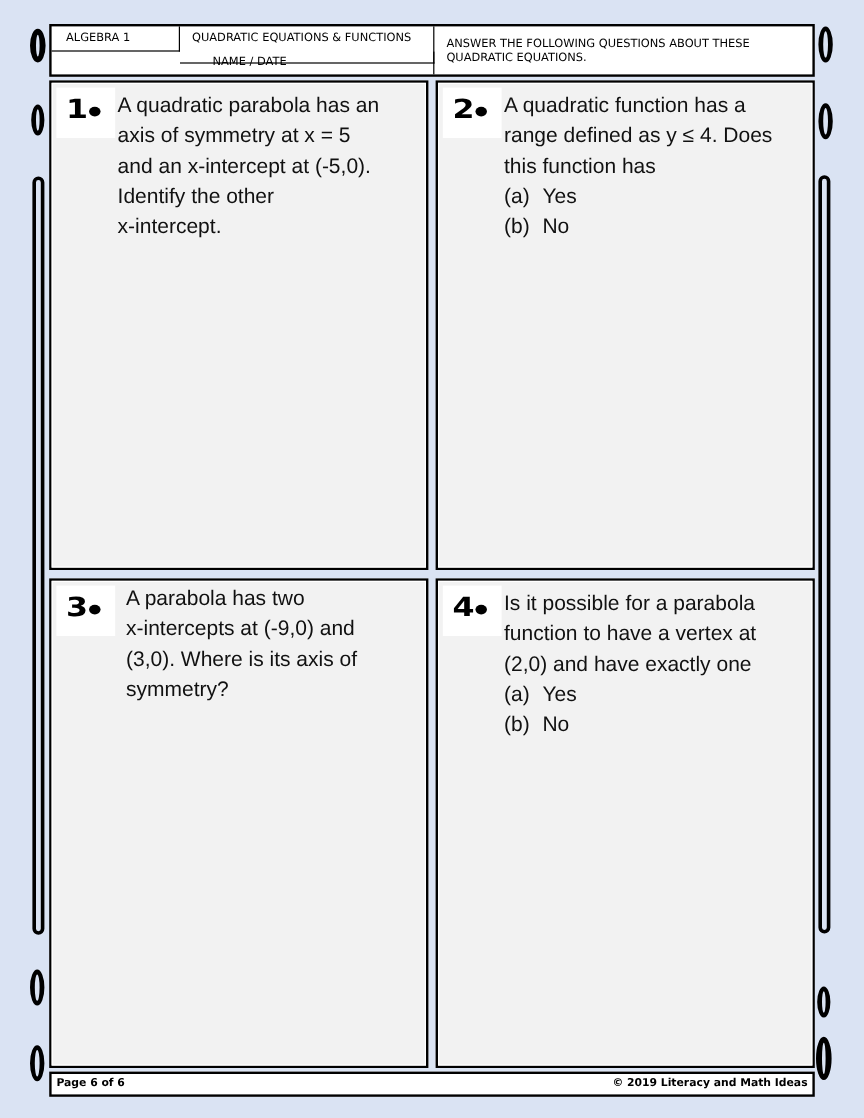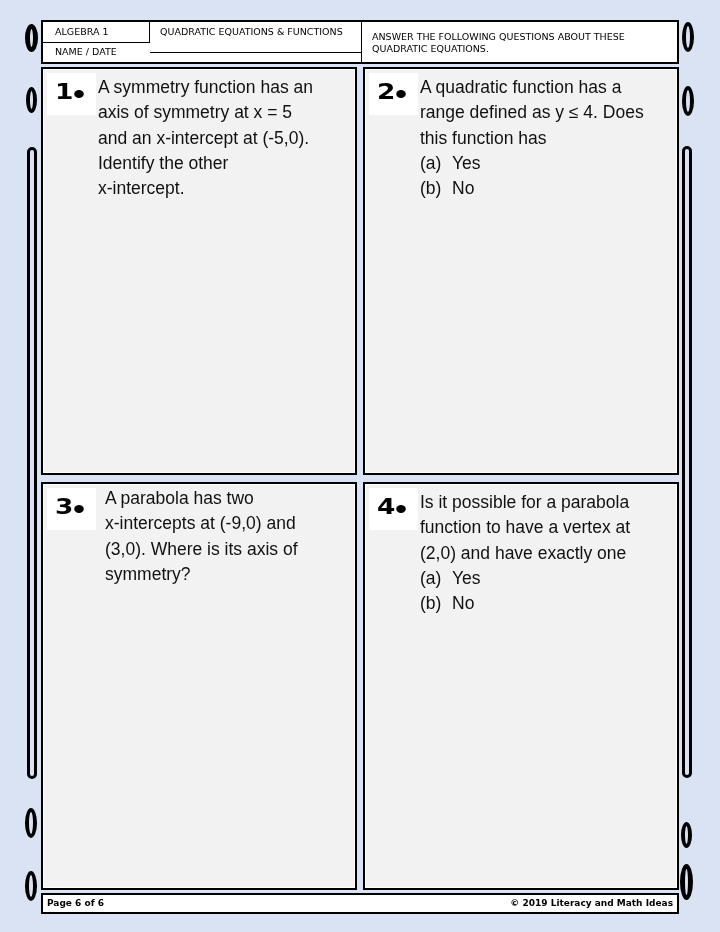--- a/index.html
+++ b/index.html
@@ -4,21 +4,21 @@
 <style>
   * { box-sizing: border-box; margin: 0; padding: 0; }
   html, body { width: 720px; height: 932px; overflow: hidden; }
   body { background: #dae3f3; position: relative; font-family: "DejaVu Sans", "Liberation Sans", sans-serif; color: #000; }
 
   
   .header { position: absolute; left: 41px; top: 20px; width: 638px; height: 44px; background: #fff; border: 2px solid #000; padding-left: 12px; }
   .hcell { position: absolute; font-size: 9.5px; padding-left: 12px; line-height: 20px; white-space: nowrap; }
   .h-course { left: 0; top: 0; width: 107px; height: 21px; border-right: 1.5px solid #000; border-bottom: 1.5px solid #000; }
   .h-topic { left: 107px; top: 0; width: 212px; height: 31px; border-right: 1.5px solid #000; border-bottom: 1.5px solid #000; padding-left: 10px; }
-  .h-name { left: 0; top: 21px; width: 319px; height: 19px; border-right: 1.5px solid #000; line-height: 18px; }
+  .h-name { left: 0; top: 21px; width: 319px; height: 19px; border-right: 1.5px solid #000; line-height: 18px; text-align: center; }
   .h-instr { left: 319px; top: 0; width: 315px; height: 40px; font-size: 9.5px; line-height: 12px; padding: 9px 0 0 10px; white-space: normal; }
 
   
   .panel { position: absolute; background: #f2f2f2; border: 2px solid #000; }
   .panel::after { content: ""; position: absolute; left: 0; top: 0; right: 0; bottom: 0; border: 1px solid #fff; pointer-events: none; }
   .p1 { left: 41px; top: 67px; width: 316px; height: 408px; }
   .p2 { left: 363px; top: 67px; width: 316px; height: 408px; }
   .p3 { left: 41px; top: 482px; width: 316px; height: 408px; }
   .p4 { left: 363px; top: 482px; width: 316px; height: 408px; }
 
@@ -61,21 +61,21 @@
   <div class="hcell h-topic">QUADRATIC EQUATIONS &amp; FUNCTIONS</div>
   <div class="hcell h-name">NAME / DATE</div>
   <div class="hcell h-instr">ANSWER THE FOLLOWING QUESTIONS ABOUT THESE QUADRATIC EQUATIONS.</div>
 </div>
 
 <div class="panel p1">
   <div class="numbox">
     <span class="num"><span>1</span><span class="dot"></span></span>
   </div>
   <div class="qtext">
-    <span class="opt">A symmetry function has an</span>
+    <span class="opt">A quadratic parabola has an</span>
     <span class="opt">axis of symmetry at x = 5</span>
     <span class="opt">and an x-intercept at (-5,0).</span>
     <span class="opt">Identify the other</span>
     <span class="opt">x-intercept.</span>
   </div>
 </div>
 
 <div class="panel p2">
   <div class="numbox">
     <span class="num"><span>2</span><span class="dot"></span></span>

